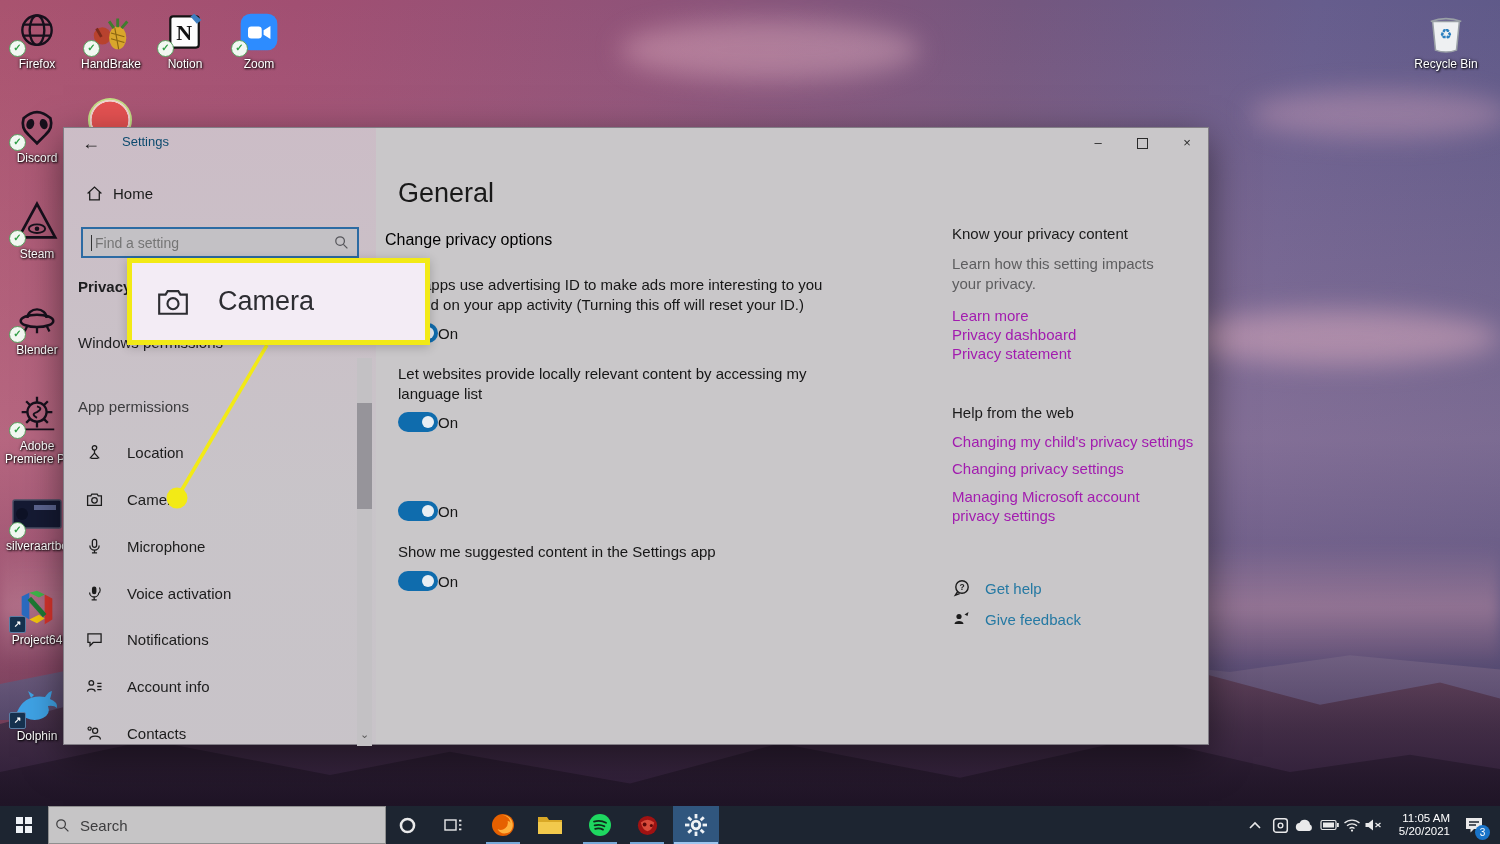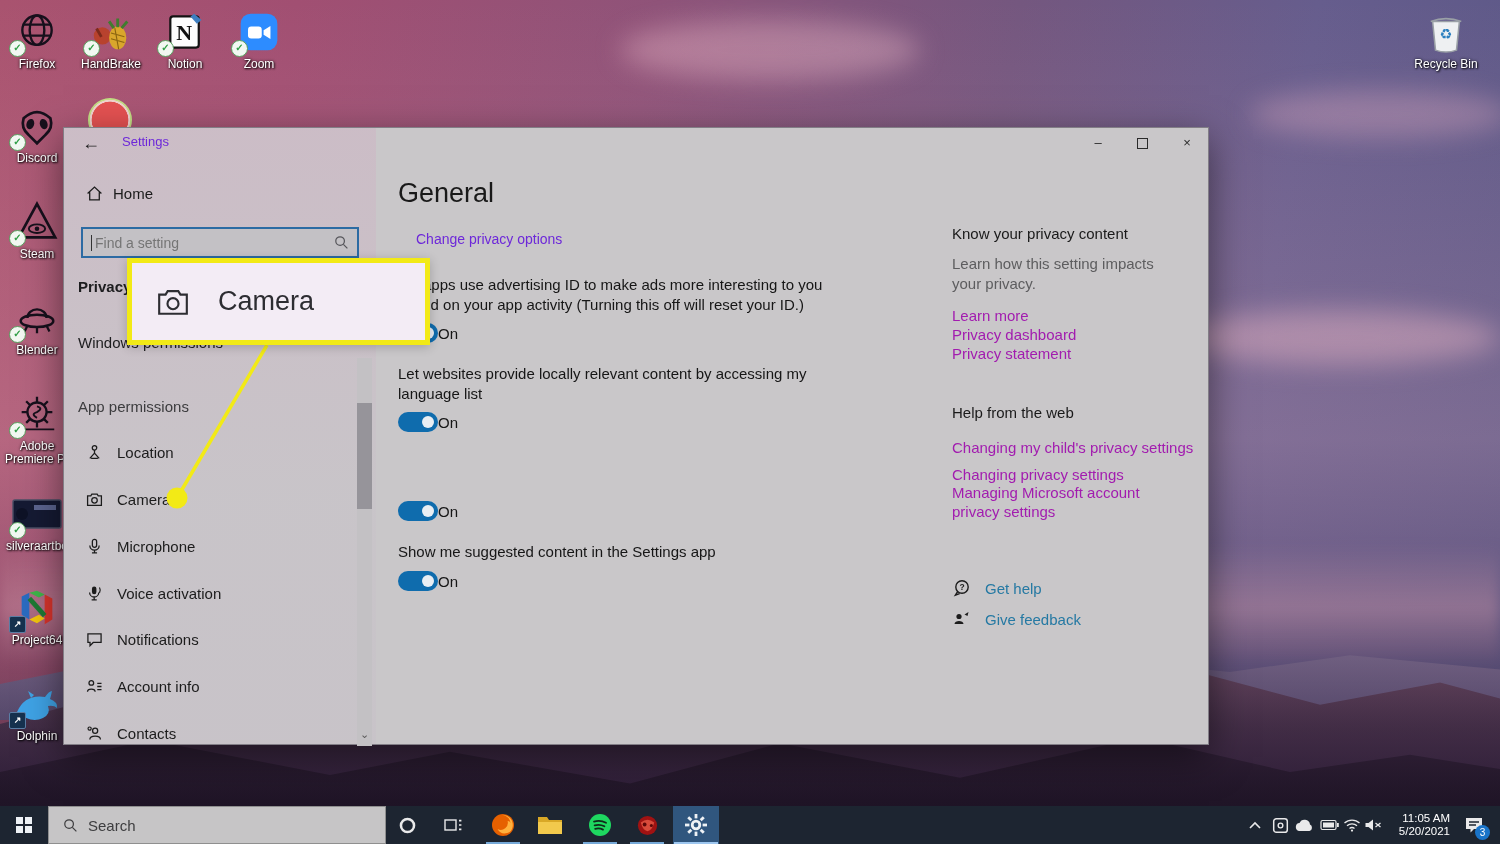--- a/index.html
+++ b/index.html
@@ -35,39 +35,39 @@
   .citrus{position:absolute;left:88px;top:98px;width:44px;height:44px;border-radius:50%;z-index:2;
       background:radial-gradient(circle at 50% 50%, #e55252 0 58%, #f2d3cf 60% 64%, #c3df84 66% 82%, #8fb958 84% 100%)}
 
   
   .win{position:absolute;left:63px;top:127px;width:1146px;height:618px;z-index:10;
        background:#c9c7c9;border:1px solid #827e86;box-sizing:border-box;
        box-shadow:0 12px 36px rgba(0,0,0,.5);color:#1b1b1b}
   .side-tint{position:absolute;left:0;top:0;width:312px;height:100%;
        background:linear-gradient(180deg,rgba(208,172,194,.38),rgba(197,184,199,.18) 60%,rgba(197,184,199,.25))}
   .back-btn{left:14px;top:2px;font-size:18px;color:#222;width:26px;height:26px;text-align:center;line-height:26px;cursor:pointer}
-  .win-title{left:58px;top:6px;font-size:13px;color:#6d28d9}
+  .win-title{left:58px;top:6px;font-size:13px;color:#0c4a6e}
   .wc{top:0;width:32px;height:29px;text-align:center;line-height:29px;font-size:13px;color:#2a2a2a;cursor:pointer}
   .wc .sq{display:inline-block;width:9px;height:9px;border:1px solid #2a2a2a;vertical-align:middle}
 
   .home-row{left:22px;top:57px;display:flex;align-items:center;gap:10px;font-size:15px;cursor:pointer}
   .searchbox{left:17px;top:99px;width:278px;height:31px;box-sizing:border-box;background:#c3c1c5;
        border:2px solid #2b6ba3;display:flex;align-items:center;padding:0 8px}
   .searchbox input{flex:1;border:0;outline:0;background:transparent;font-size:14px;color:#4f4f52;
        font-family:"Liberation Sans",sans-serif;padding:0;border-left:1px solid #333;padding-left:3px}
 
   .side-h{left:14px;font-size:15px;color:#1d1d1f}
-  .side-item{left:22px;display:flex;align-items:center;gap:14px;font-size:15px;color:#1c1c1c;cursor:pointer;height:24px}
+  .side-item{left:22px;display:flex;align-items:center;gap:24px;font-size:15px;color:#1c1c1c;cursor:pointer;height:24px}
   .side-item svg{flex:0 0 auto}
   .sb-track{left:293px;top:230px;width:15px;height:388px;background:#c3c1c4}
   .sb-thumb{left:293px;top:275px;width:15px;height:106px;background:#96949a;cursor:pointer}
   .sb-chev{left:293px;top:600px;width:15px;height:16px;color:#5a5a5a;font-size:11px;text-align:center;cursor:pointer}
 
   .main-title{left:334px;top:50px;font-size:27px;font-weight:300;color:#191919}
-  .main-sect{left:352px;top:103px;font-size:14px;font-weight:400;color:#6d28d9}
+  .main-sect{left:321px;top:103px;font-size:16px;font-weight:400;color:#000000}
   .opt-text{left:334px;width:432px;font-size:15px;line-height:19.5px;color:#161616}
   .tgl-row{left:334px;display:flex;align-items:center;gap:0;cursor:pointer}
   .tgl{width:40px;height:20px;border-radius:10px;background:#0f6cad;position:relative}
   .tgl::after{content:"";position:absolute;right:4px;top:4px;width:12px;height:12px;border-radius:50%;background:#e9eef3}
   .tgl-row .st{font-size:15px;color:#161616}
 
   .aside{left:888px;width:250px;font-size:15px}
   .aside .h{color:#1a1a1a;margin:0 0 12px 0;font-size:15px}
   .aside .desc{color:#5d5d5f;line-height:20px;width:225px}
   .aside a{display:block;color:#a21caf;text-decoration:none;cursor:pointer}
@@ -80,21 +80,21 @@
   .callout .cl-label{margin-left:26px;font-size:27px;color:#2d2d32}
   .connector{position:absolute;left:0;top:0;z-index:49;pointer-events:none}
 
   
   .taskbar{position:absolute;left:0;top:806px;width:1500px;height:38px;background:#1d2531;z-index:60}
   .tb{position:absolute;top:0;height:38px;display:flex;align-items:center;justify-content:center;cursor:pointer}
   .start{left:0;width:48px}
   .winlogo{display:grid;grid-template-columns:7px 7px;grid-template-rows:7px 7px;gap:1.5px}
   .winlogo i{background:#eef2f6}
   .tbsearch{left:48px;width:338px;background:#c6c5c6;border:1px solid #8f8f8f;box-sizing:border-box;
-       justify-content:flex-start;padding-left:14px;gap:10px;color:#3d3d3f;font-size:15px}
+       justify-content:flex-start;padding-left:6px;gap:10px;color:#3d3d3f;font-size:15px}
   .appcell{width:46px}
   .appcell .run{position:absolute;bottom:0;left:6px;right:6px;height:2px;background:#76a9d8}
   .settings-cell{background:#30567e}
   .settings-cell .run{left:1px;right:1px;background:#9dc6ef}
   .tray-ic{width:24px;color:#e9e9ea}
   .clock{left:1388px;width:62px;color:#fff;font-size:11.5px;line-height:13px;text-align:right;
        flex-direction:column;align-items:flex-end;justify-content:center}
   .action{left:1452px;width:44px}
   .abadge{position:absolute;right:6px;bottom:4px;width:15px;height:15px;border-radius:50%;background:#1a74c9;
        color:#fff;font-size:10px;line-height:15px;text-align:center}
@@ -373,23 +373,23 @@
     <div class="h">Know your privacy content</div>
     <div class="desc">Learn how this setting impacts your privacy.</div>
     <div style="margin-top:12px;line-height:19px">
       <a>Learn more</a>
       <a>Privacy dashboard</a>
       <a>Privacy statement</a>
     </div>
   </div>
 
   <div class="abs aside" style="top:276px">
-    <div class="h" style="margin-bottom:18px">Help from the web</div>
+    <div class="h" style="margin-bottom:12px">Help from the web</div>
     <a style="margin-bottom:10px">Changing my child's privacy settings</a>
-    <a style="">Changing privacy settings</a>
+    <a style="margin-bottom:10px">Changing privacy settings</a>
     <a style="width:205px;line-height:19px">Managing Microsoft account privacy settings</a>
   </div>
 
   <div class="abs linkrow" style="top:450px">
     <svg width="20" height="20" viewBox="0 0 20 20">
       <circle cx="10" cy="9" r="6.2" fill="none" stroke="#1c1c1c" stroke-width="1.4"></circle>
       <path d="M5.6 13.6 L3.4 17.2 L7.6 15.6" fill="none" stroke="#1c1c1c" stroke-width="1.4"></path>
       <text x="10" y="12" font-size="8.5" text-anchor="middle" fill="#1c1c1c" font-weight="bold">?</text>
       </svg>
     <span>Get help</span>

